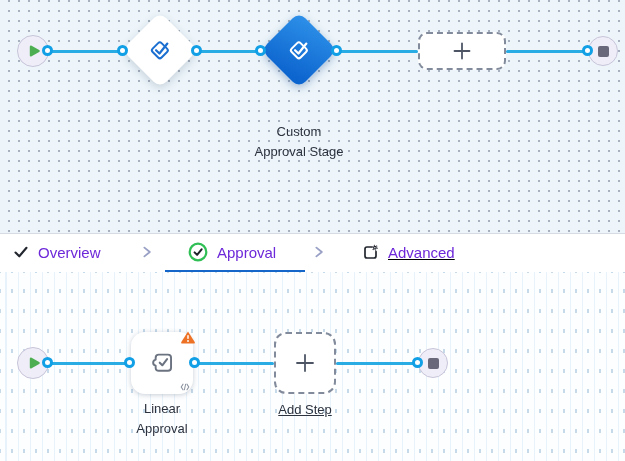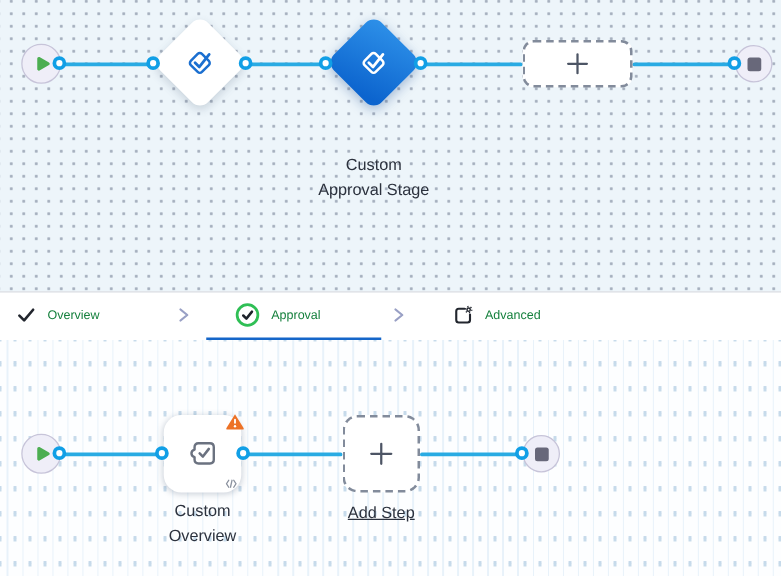--- a/index.html
+++ b/index.html
@@ -80,21 +80,21 @@
 
   
   .tabbar {
     position:absolute; left:0; top:233px; width:625px; height:39px;
     background:#ffffff; border-top:1px solid #d7dce2;
   }
   .tab {
     position:absolute; top:0; height:36px; display:flex; align-items:center;
     gap:9px; cursor:default;
   }
-  .tab-label { font-size:10px; font-weight:500; color:#15803d; white-space:nowrap; }
+  .tab-label { font-size:15px; font-weight:500; color:#6d28d9; white-space:nowrap; }
   .tab-sep { position:absolute; top:11px; display:flex; }
   .tab-underline {
     position:absolute; left:165px; top:36px; width:140px; height:3px;
     background:#1566c9;
   }
 </style>
 </head>
 <body>
 
 <div class="screen">
@@ -180,21 +180,21 @@
       <span class="tab-label">Approval</span>
     </div>
     <div class="tab-underline"></div>
 
     <span class="tab-sep" style="left:313px;">
       <svg width="12" height="14" viewBox="0 0 12 14">
           <polyline points="3.4,2.6 8.8,7 3.4,11.4" fill="none" stroke="#99a0c5" stroke-width="1.8" stroke-linecap="round" stroke-linejoin="round"></polyline>
         </svg>
     </span>
 
-    <div class="tab" style="left:362px;">
+    <div class="tab" style="left:362px;text-decoration:underline;">
       <span style="display:flex;">
         <svg width="17" height="17" viewBox="0 0 17 17">
           <path d="M9.6 3 H5 Q3 3 3 5 V12 Q3 14 5 14 H12 Q14 14 14 12 V7.6" fill="none" stroke="#22262e" stroke-width="1.7" stroke-linecap="round"></path>
           <circle cx="12.9" cy="3.7" r="1.3" fill="none" stroke="#22262e" stroke-width="1.2"></circle>
           <circle cx="12.9" cy="3.7" r="2.5" fill="none" stroke="#22262e" stroke-width="1.1" stroke-dasharray="1 1.6"></circle>
         </svg>
       </span>
       <span class="tab-label">Advanced</span>
     </div>
   </div>
@@ -231,21 +231,21 @@
       <span class="badge-code">
         <svg width="10" height="8" viewBox="0 0 10 8">
           <polyline points="3,1.2 1.2,4 3,6.8" fill="none" stroke="#8a919e" stroke-width="1.1" stroke-linecap="round" stroke-linejoin="round"></polyline>
           <polyline points="7,1.2 8.8,4 7,6.8" fill="none" stroke="#8a919e" stroke-width="1.1" stroke-linecap="round" stroke-linejoin="round"></polyline>
           <line x1="5.7" y1="0.8" x2="4.3" y2="7.2" stroke="#8a919e" stroke-width="1"></line>
         </svg>
       </span>
     </div>
     <div class="port" style="left:124px; top:85px;"></div>
     <div class="port" style="left:189px; top:85px;"></div>
-    <div class="flow-label" style="left:130px; top:127px; width:64px;">Custom Overview</div>
+    <div class="flow-label" style="left:130px; top:127px; width:64px;">Linear Approval</div>
 
     <div class="dashed-box add-step-box" style="left:274px; top:60px; width:62px; height:62px;">
       <span style="display:flex;">
         <svg width="22" height="22" viewBox="0 0 22 22">
             <line x1="11" y1="3" x2="11" y2="19" stroke="#4d5565" stroke-width="1.8" stroke-linecap="round"></line>
             <line x1="3" y1="11" x2="19" y2="11" stroke="#4d5565" stroke-width="1.8" stroke-linecap="round"></line>
           </svg>
       </span>
     </div>
     <div class="flow-label" style="left:265px; top:128px; width:80px;text-decoration:underline;">Add Step</div>

